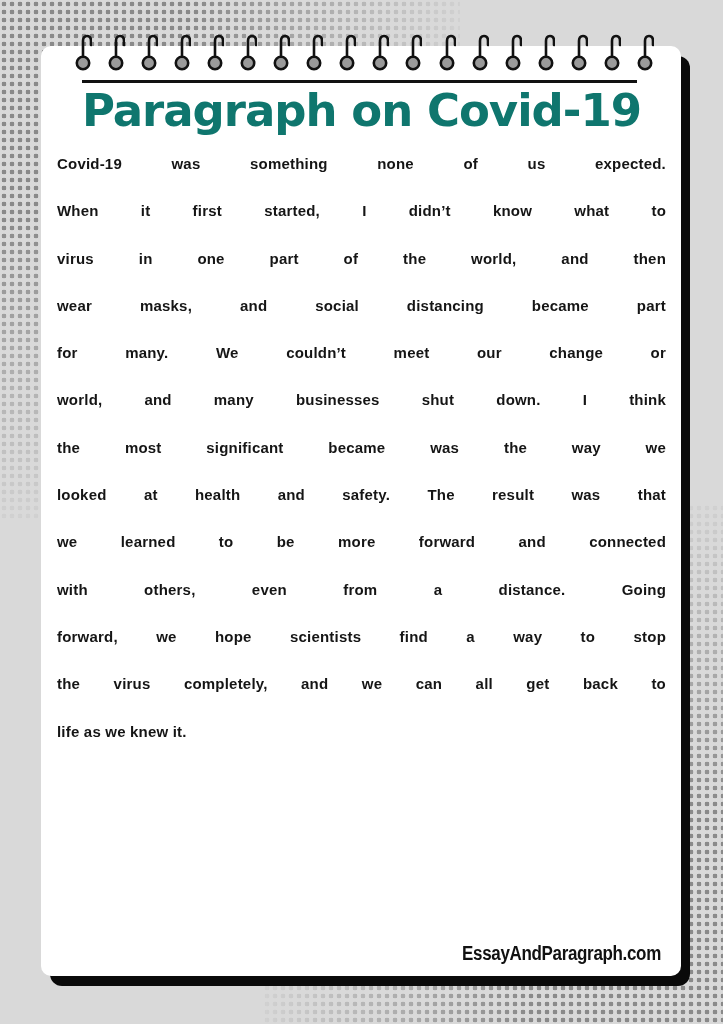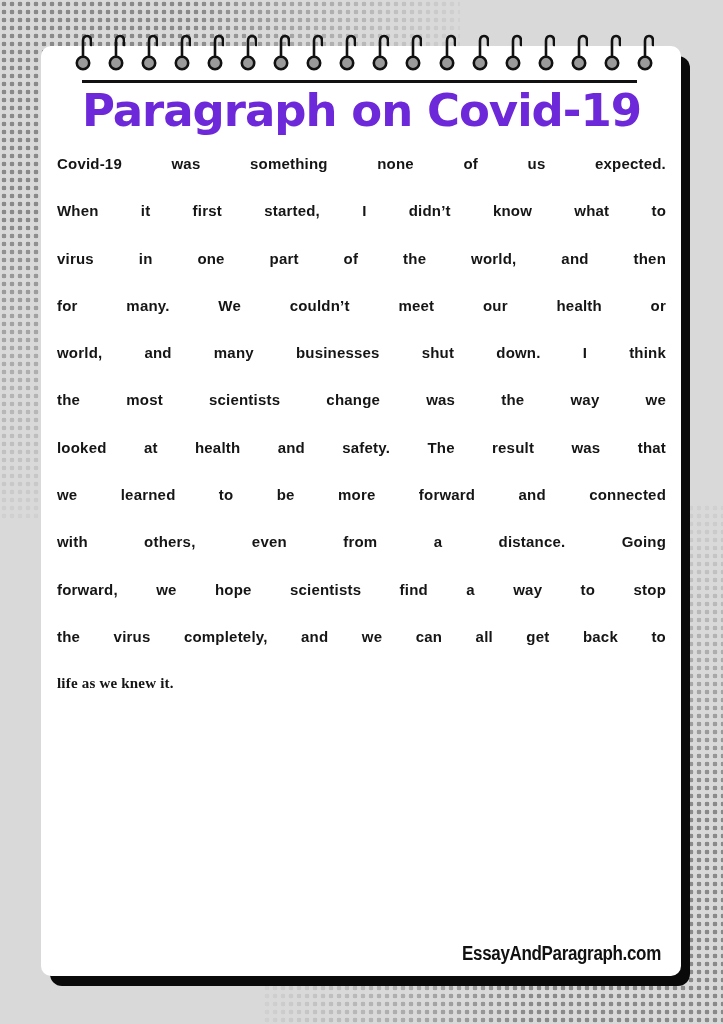--- a/index.html
+++ b/index.html
@@ -34,30 +34,30 @@
     position: absolute; left: 74px; top: 33px; width: 580px; height: 40px;
     display: flex; justify-content: space-between;
   }
   .ring { width: 18px; height: 40px; }
   .rule {
     position: absolute; left: 82px; top: 80px; width: 555px; height: 3px; background: #111;
   }
   .title {
     position: absolute; left: 0; top: 84px; width: 723px; text-align: center;
     font-family: "DejaVu Sans", sans-serif; font-weight: bold;
-    font-size: 45px; letter-spacing: -1px; color: #6d28d9; line-height: 54px;
+    font-size: 45px; letter-spacing: -1px; color: #0f766e; line-height: 54px;
   }
   .body-text {
     position: absolute; left: 57px; top: 140px; width: 609px;
     font-family: "Liberation Sans", sans-serif; font-weight: bold;
     font-size: 15px; line-height: 47.3px; color: #151515;
     text-align: justify; letter-spacing: 0.2px;
   }
   .body-text .line { display: block; text-align: justify; text-align-last: justify; height: 47.3px; white-space: nowrap; }
-  .body-text .line.last { text-align-last: left; font-family: Liberation Serif, serif; }
+  .body-text .line.last { text-align-last: left; }
   .credit {
     position: absolute; right: 62px; top: 942px;
     font-family: "Liberation Sans", sans-serif; font-weight: bold;
     font-size: 20px; color: #111; letter-spacing: -0.4px;
     transform: scaleX(0.85); transform-origin: right center;
   }
 </style>
 </head>
 <body>
 
@@ -143,23 +143,24 @@
   </div>
 
 <div class="rule"></div>
 
 <div class="title">Paragraph on Covid-19</div>
 
 <div class="body-text" id="body-text">
     <span class="line">Covid-19 was something none of us expected.</span>
     <span class="line">When it first started, I didn’t know what to</span>
     <span class="line">virus in one part of the world, and then</span>
-    <span class="line">for many. We couldn’t meet our health or</span>
+    <span class="line">wear masks, and social distancing became part</span>
+    <span class="line">for many. We couldn’t meet our change or</span>
     <span class="line">world, and many businesses shut down. I think</span>
-    <span class="line">the most scientists change was the way we</span>
+    <span class="line">the most significant became was the way we</span>
     <span class="line">looked at health and safety. The result was that</span>
     <span class="line">we learned to be more forward and connected</span>
     <span class="line">with others, even from a distance. Going</span>
     <span class="line">forward, we hope scientists find a way to stop</span>
     <span class="line">the virus completely, and we can all get back to</span>
     <span class="line last">life as we knew it.</span>
   </div>
 
 <div class="credit">EssayAndParagraph.com</div>
 

